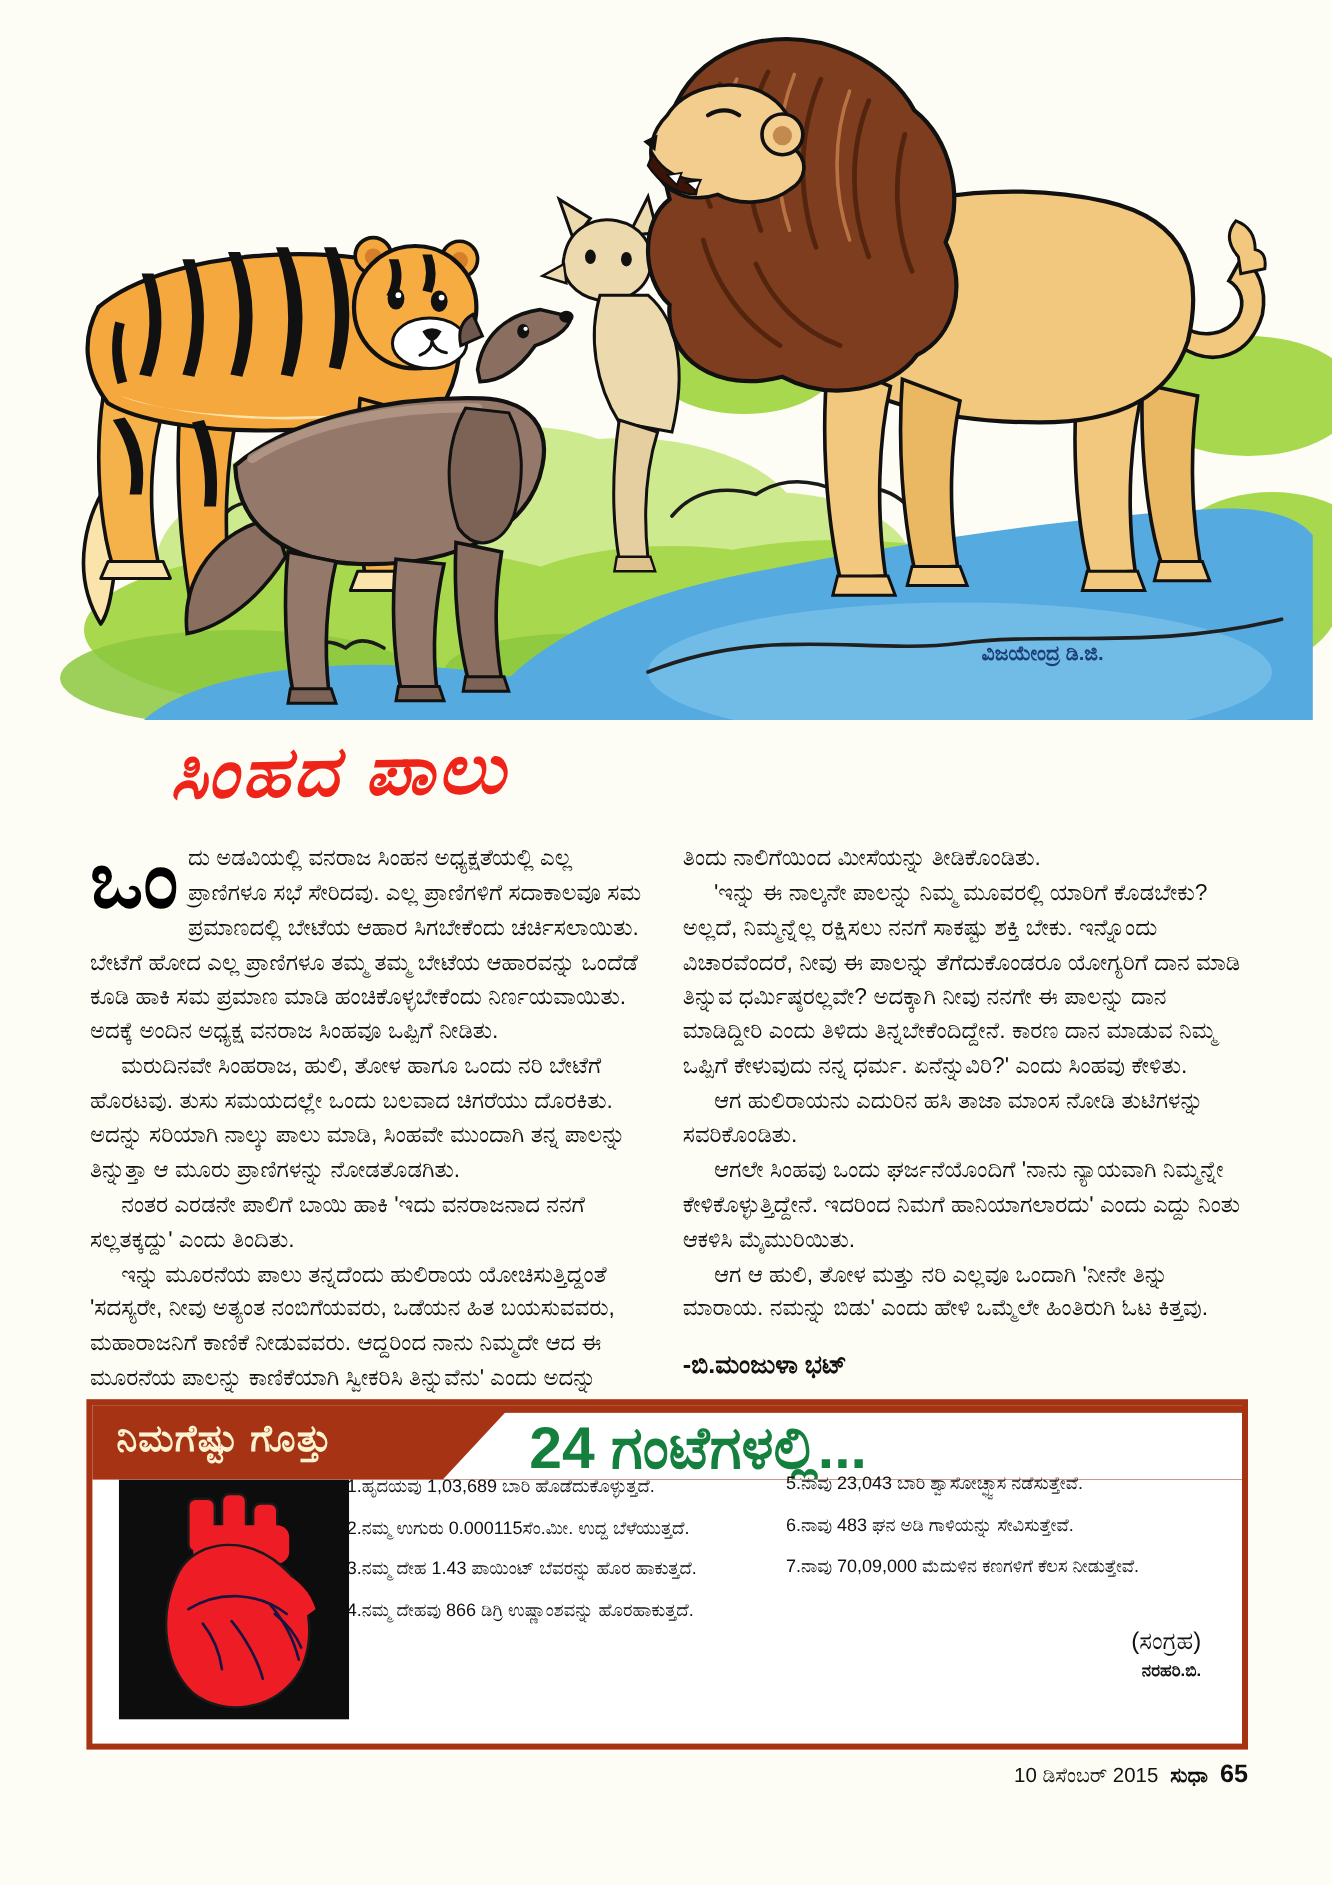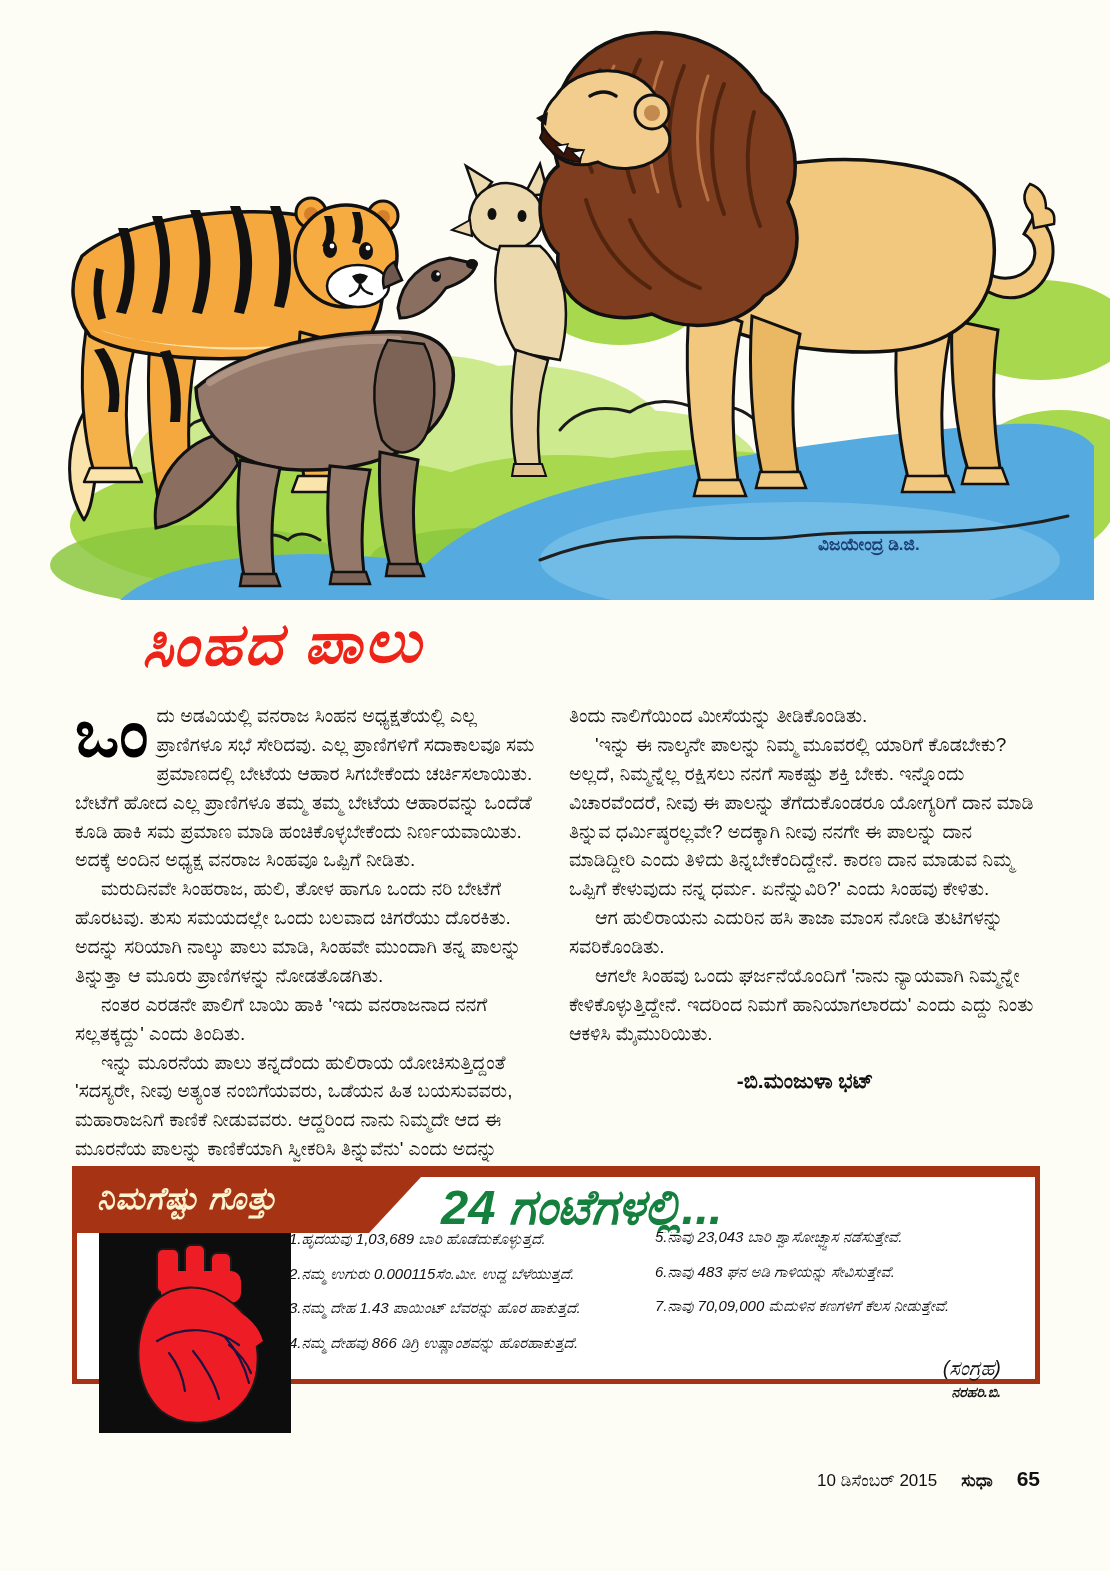--- a/index.html
+++ b/index.html
@@ -19,25 +19,25 @@
   }
   
   .article { position:absolute; left:75px; top:702px; width:967px; height:455px; display:flex; gap:22px; }
   .col { width:472px; font-size:19px; line-height:1.52; text-align:left; }
   .col p { margin:0; }
   .col p.indent { text-indent:26px; }
   .dropcap {
     float:left; font-size:66px; line-height:0.82; font-weight:bold;
     padding:4px 8px 0 0; color:#000;
   }
-  .author-line { margin-top:16px; text-align:center; font-weight:bold; font-size:21px; }
+  .author-line { margin-top:16px; text-align:left; font-weight:bold; font-size:21px; }
   
   .factbox {
-    position:absolute; left:72px; top:1166px; width:968px; height:218px;
-    background:#fff; border:5px solid #a63313;font-style:italic;
+    position:absolute; left:72px; top:1166px; width:968px; height:292px;
+    background:#fff; border:5px solid #a63313;
   }
   .fb-header { position:absolute; left:0; top:0; right:0; height:62px; background:#a63313; }
   .fb-tab {
     position:absolute; left:20px; top:10px; color:#fdf3d0;
     font-size:31px; font-weight:bold; letter-spacing:1px;
   }
   .fb-head-white {
     position:absolute; left:292px; top:6px; right:0; height:56px; background:#fff;
     clip-path:polygon(52px 0, 100% 0, 100% 100%, 0 100%);
   }
@@ -48,21 +48,21 @@
   .fb-heart { position:absolute; left:22px; top:62px; width:192px; height:200px; }
   .fb-col { position:absolute; font-size:15px; line-height:1.3; }
   .fb-col-left  { left:212px; top:58px;  width:362px; }
   .fb-col-right { left:578px; top:56px;  width:378px; }
   .fb-col p { margin:0 0 15px 0; padding-left:26px; text-indent:-26px; }
   .fb-credit { position:absolute; right:34px; top:186px; text-align:right; font-size:20px;margin-left:32px; }
   .fb-credit .name { font-weight:bold; font-size:14px; margin-top:4px; }
   
   .page-footer {
     position:absolute; right:70px; top:1467px; font-size:17px; color:#111;
-    display:flex; align-items:baseline; gap:24px;
+    display:flex; align-items:baseline; gap:10px;
   }
   .page-footer .mag { font-weight:bold; }
   .page-footer .pg  { font-weight:bold; font-size:21px; }
 </style>
 </head>
 <body>
 
 <div class="page">
 
   <div class="illustration">
@@ -225,20 +225,21 @@
       </p>
       <p class="indent">ಮರುದಿನವೇ ಸಿಂಹರಾಜ, ಹುಲಿ, ತೋಳ ಹಾಗೂ ಒಂದು ನರಿ ಬೇಟೆಗೆ ಹೊರಟವು. ತುಸು ಸಮಯದಲ್ಲೇ ಒಂದು ಬಲವಾದ ಚಿಗರೆಯು ದೊರಕಿತು. ಅದನ್ನು ಸರಿಯಾಗಿ ನಾಲ್ಕು ಪಾಲು ಮಾಡಿ, ಸಿಂಹವೇ ಮುಂದಾಗಿ ತನ್ನ ಪಾಲನ್ನು ತಿನ್ನುತ್ತಾ ಆ ಮೂರು ಪ್ರಾಣಿಗಳನ್ನು ನೋಡತೊಡಗಿತು.</p>
       <p class="indent">ನಂತರ ಎರಡನೇ ಪಾಲಿಗೆ ಬಾಯಿ ಹಾಕಿ 'ಇದು ವನರಾಜನಾದ ನನಗೆ ಸಲ್ಲತಕ್ಕದ್ದು' ಎಂದು ತಿಂದಿತು.</p>
       <p class="indent">ಇನ್ನು ಮೂರನೆಯ ಪಾಲು ತನ್ನದೆಂದು ಹುಲಿರಾಯ ಯೋಚಿಸುತ್ತಿದ್ದಂತೆ 'ಸದಸ್ಯರೇ, ನೀವು ಅತ್ಯಂತ ನಂಬಿಗೆಯವರು, ಒಡೆಯನ ಹಿತ ಬಯಸುವವರು, ಮಹಾರಾಜನಿಗೆ ಕಾಣಿಕೆ ನೀಡುವವರು. ಆದ್ದರಿಂದ ನಾನು ನಿಮ್ಮದೇ ಆದ ಈ ಮೂರನೆಯ ಪಾಲನ್ನು ಕಾಣಿಕೆಯಾಗಿ ಸ್ವೀಕರಿಸಿ ತಿನ್ನುವೆನು' ಎಂದು ಅದನ್ನು</p>
     </div>
     <div class="col">
       <p>ತಿಂದು ನಾಲಿಗೆಯಿಂದ ಮೀಸೆಯನ್ನು ತೀಡಿಕೊಂಡಿತು.</p>
       <p class="indent">'ಇನ್ನು ಈ ನಾಲ್ಕನೇ ಪಾಲನ್ನು ನಿಮ್ಮ ಮೂವರಲ್ಲಿ ಯಾರಿಗೆ ಕೊಡಬೇಕು? ಅಲ್ಲದೆ, ನಿಮ್ಮನ್ನೆಲ್ಲ ರಕ್ಷಿಸಲು ನನಗೆ ಸಾಕಷ್ಟು ಶಕ್ತಿ ಬೇಕು. ಇನ್ನೊಂದು ವಿಚಾರವೆಂದರೆ, ನೀವು ಈ ಪಾಲನ್ನು ತೆಗೆದುಕೊಂಡರೂ ಯೋಗ್ಯರಿಗೆ ದಾನ ಮಾಡಿ ತಿನ್ನುವ ಧರ್ಮಿಷ್ಠರಲ್ಲವೇ? ಅದಕ್ಕಾಗಿ ನೀವು ನನಗೇ ಈ ಪಾಲನ್ನು ದಾನ ಮಾಡಿದ್ದೀರಿ ಎಂದು ತಿಳಿದು ತಿನ್ನಬೇಕೆಂದಿದ್ದೇನೆ. ಕಾರಣ ದಾನ ಮಾಡುವ ನಿಮ್ಮ ಒಪ್ಪಿಗೆ ಕೇಳುವುದು ನನ್ನ ಧರ್ಮ. ಏನೆನ್ನುವಿರಿ?' ಎಂದು ಸಿಂಹವು ಕೇಳಿತು.</p>
       <p class="indent">ಆಗ ಹುಲಿರಾಯನು ಎದುರಿನ ಹಸಿ ತಾಜಾ ಮಾಂಸ ನೋಡಿ ತುಟಿಗಳನ್ನು ಸವರಿಕೊಂಡಿತು.</p>
       <p class="indent">ಆಗಲೇ ಸಿಂಹವು ಒಂದು ಘರ್ಜನೆಯೊಂದಿಗೆ 'ನಾನು ನ್ಯಾಯವಾಗಿ ನಿಮ್ಮನ್ನೇ ಕೇಳಿಕೊಳ್ಳುತ್ತಿದ್ದೇನೆ. ಇದರಿಂದ ನಿಮಗೆ ಹಾನಿಯಾಗಲಾರದು' ಎಂದು ಎದ್ದು ನಿಂತು ಆಕಳಿಸಿ ಮೈಮುರಿಯಿತು.</p>
+      <p class="indent">ಆಗ ಆ ಹುಲಿ, ತೋಳ ಮತ್ತು ನರಿ ಎಲ್ಲವೂ ಒಂದಾಗಿ 'ನೀನೇ ತಿನ್ನು ಮಾರಾಯ. ನಮನ್ನು ಬಿಡು' ಎಂದು ಹೇಳಿ ಒಮ್ಮೆಲೇ ಹಿಂತಿರುಗಿ ಓಟ ಕಿತ್ತವು.</p>
       <div class="author-line">-ಬಿ.ಮಂಜುಳಾ ಭಟ್</div>
     </div>
   </div>
 
   <div class="factbox">
     <div class="fb-header">
       <div class="fb-tab">ನಿಮಗೆಷ್ಟು ಗೊತ್ತು</div>
       <div class="fb-head-white">
         <div class="fb-heading">24 ಗಂಟೆಗಳಲ್ಲಿ...</div>
       </div>

